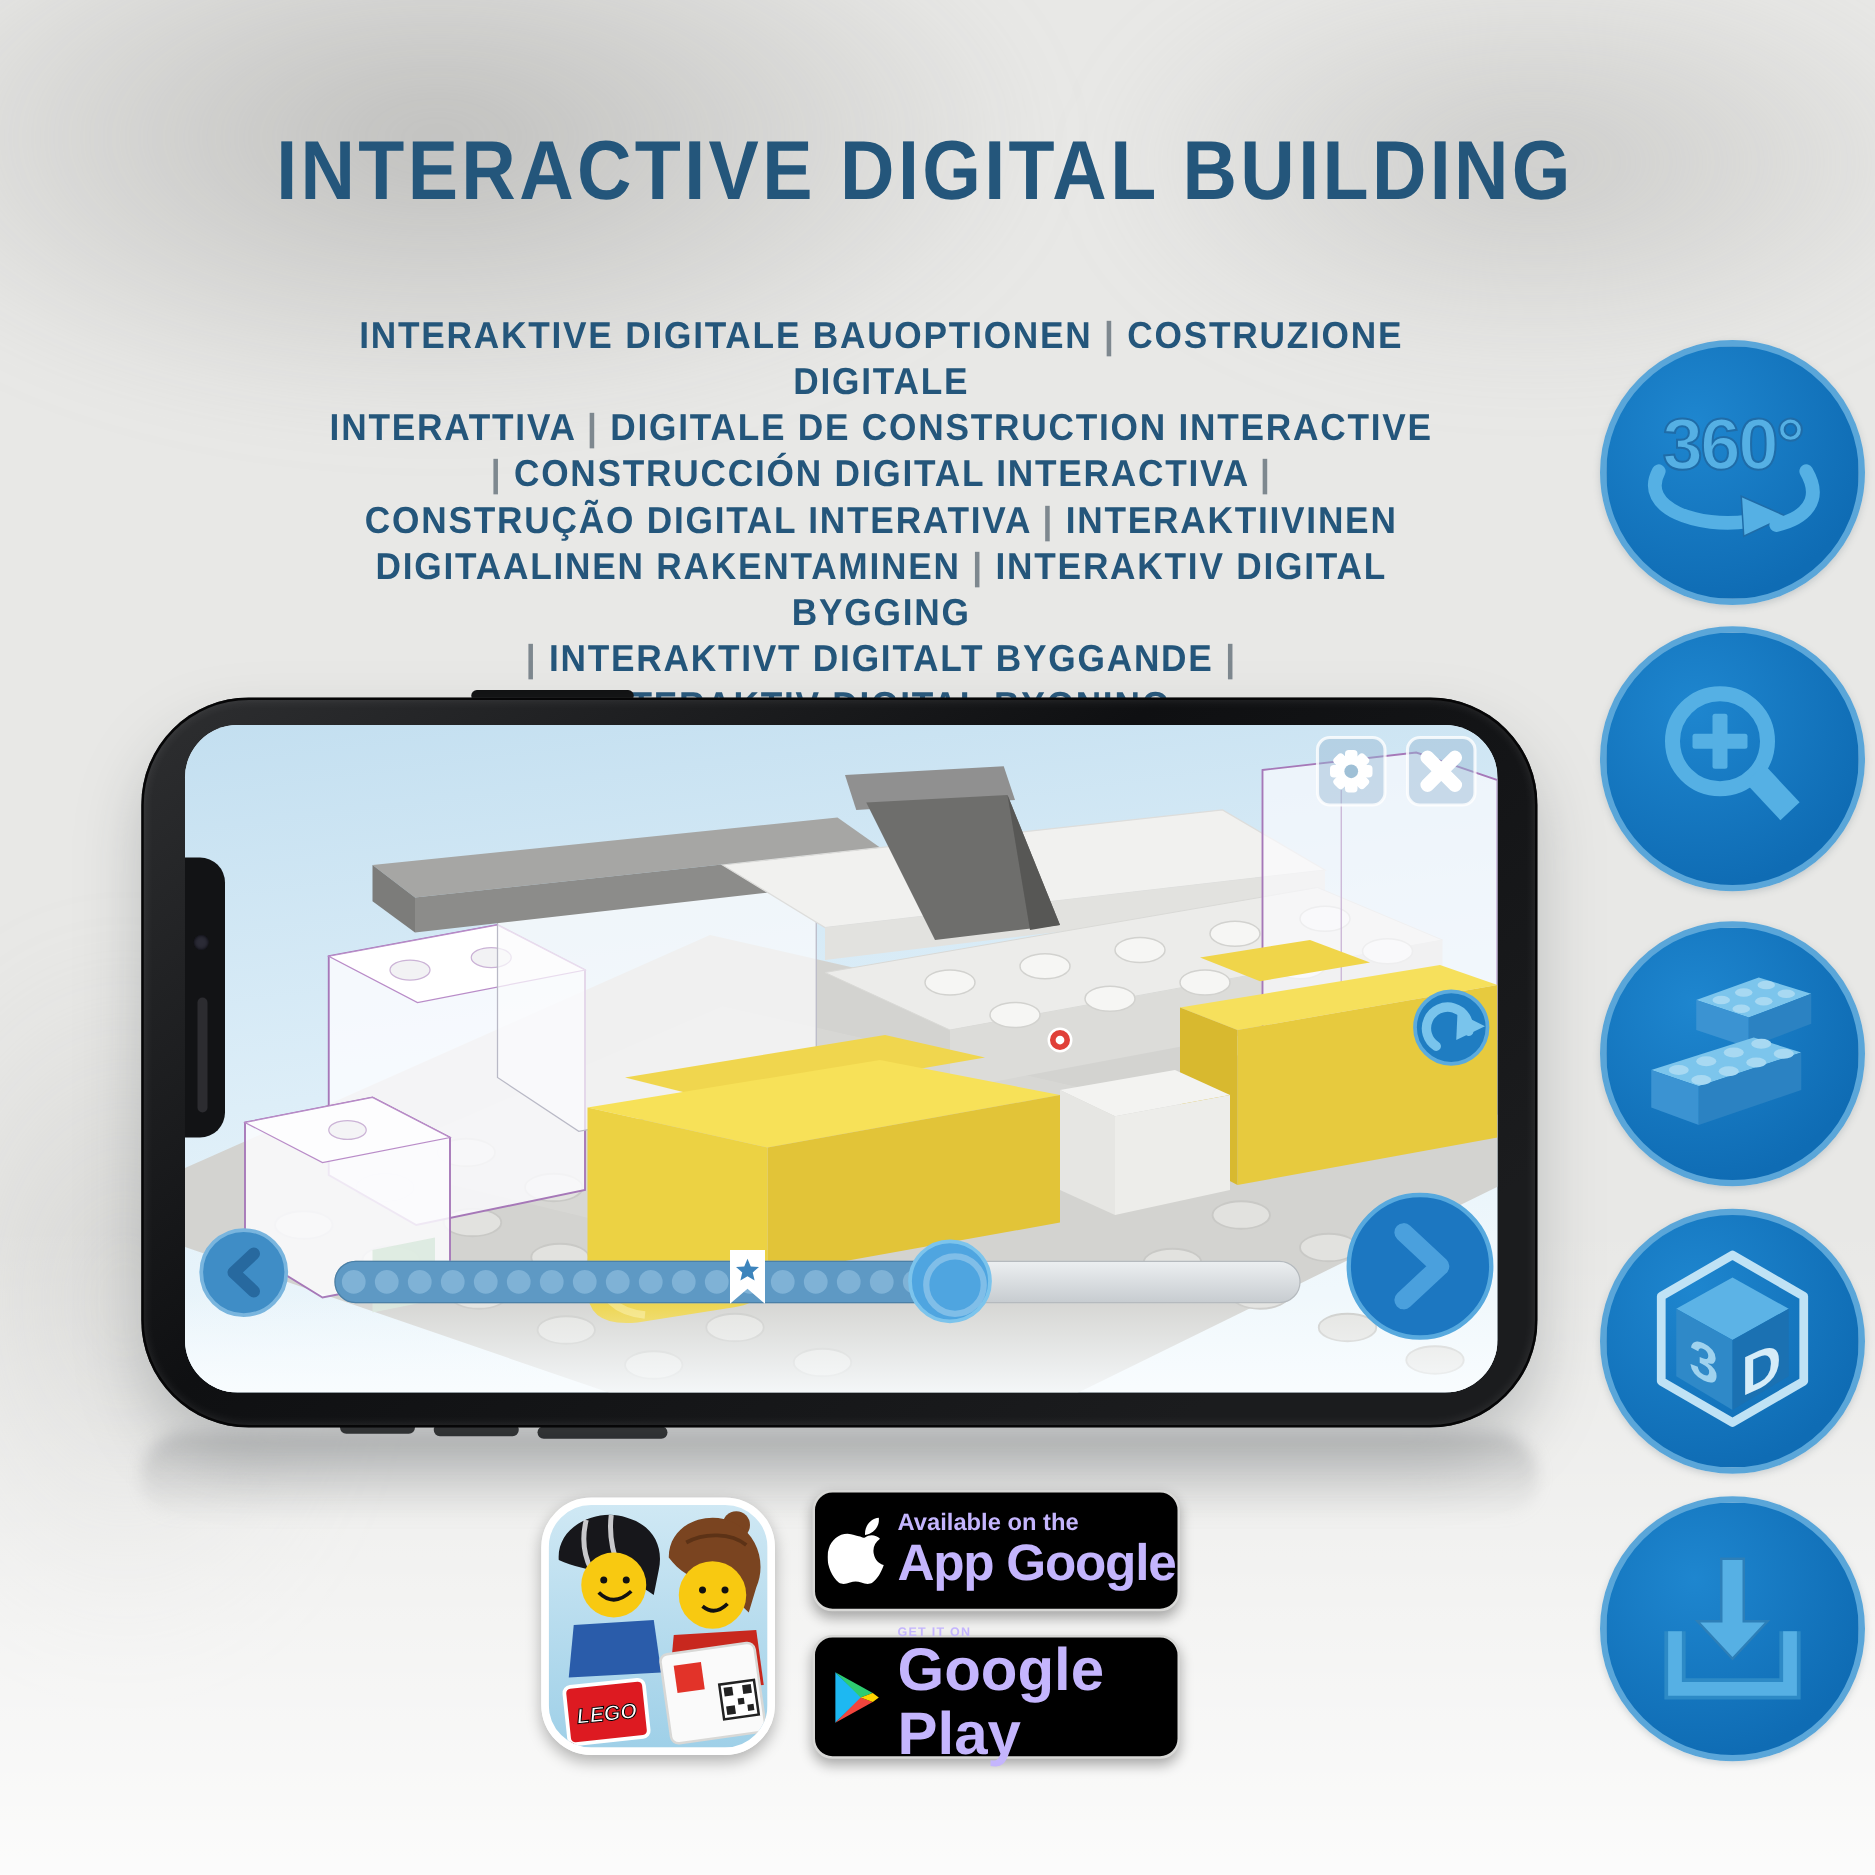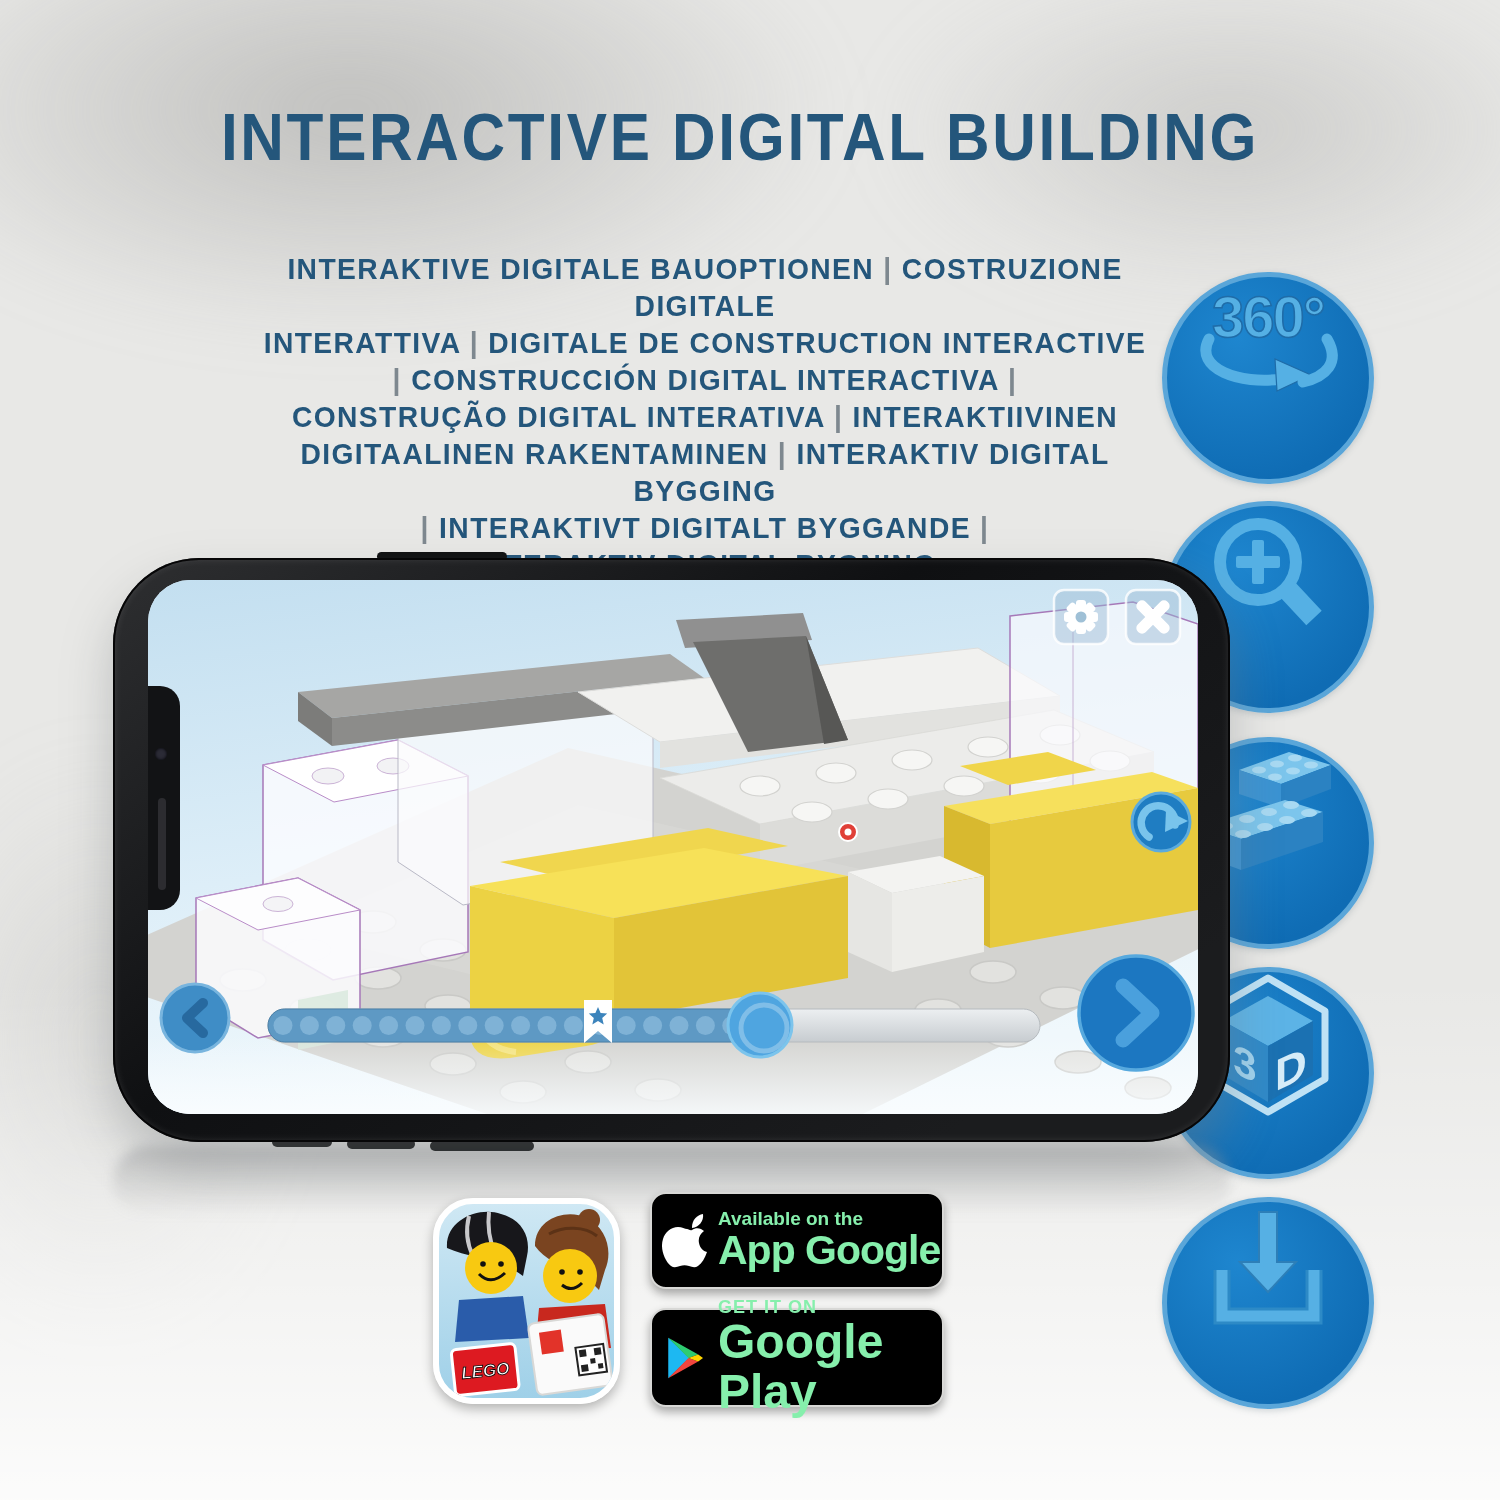--- a/index.html
+++ b/index.html
@@ -23,24 +23,24 @@
   }
   .subtitle{
     position:absolute;top:250px;left:205px;width:1000px;text-align:center;
     font-size:30px;font-weight:bold;line-height:37px;letter-spacing:1.5px;
     color:#24567b;transform:scaleX(.94);transform-origin:50% 0;
   }
   .subtitle .sep{color:#7e888f;font-weight:bold;}
 
   
   .feature-circle{
-    position:absolute;left:1162px;width:212px;height:212px;border-radius:50%;
+    position:absolute;left:1280px;width:212px;height:212px;border-radius:50%;
     background:radial-gradient(circle at 35% 30%, #1e86cf, #0f6cb4 75%);
     border:5px solid #5aa6d9;box-sizing:border-box;
-    display:flex;justify-content:center;
+    display:flex;align-items:center;justify-content:center;
     box-shadow:0 2px 6px rgba(90,110,125,.25);
   }
   .feature-circle svg{display:block;}
 
   
   .phone{
     position:absolute;left:113px;top:558px;width:1117px;height:584px;
     background:linear-gradient(145deg,#2e2f31,#0f1012 42%,#1b1c1e 85%);
     border-radius:86px;z-index:5;
     box-shadow:0 26px 50px rgba(120,125,128,.4), inset 0 0 0 2px #060607, inset 0 0 10px rgba(255,255,255,.16);
@@ -62,29 +62,29 @@
 
   
   .app-icon{
     position:absolute;left:433px;top:1198px;width:187px;height:206px;border-radius:40px;
     background:linear-gradient(#cfe8f4,#9fd0e8);border:6px solid #fff;box-sizing:border-box;
     overflow:hidden;box-shadow:0 5px 12px rgba(0,0,0,.28);z-index:6;
   }
   .store-badge{
     position:absolute;left:650px;width:294px;height:97px;border-radius:16px;background:#000;
     border:2px solid #d8d8d6;box-sizing:border-box;display:flex;align-items:center;
-    box-shadow:0 5px 10px rgba(0,0,0,.32);z-index:6;color:#86efac;
+    box-shadow:0 5px 10px rgba(0,0,0,.32);z-index:6;color:#c4b5fd;
   }
   .store-badge .logo{flex:0 0 66px;display:flex;align-items:center;justify-content:center;}
   .store-badge .txt{display:flex;flex-direction:column;justify-content:center;line-height:1.05;}
   .badge-appstore{top:1192px;}
   .badge-appstore .l1{font-size:19px;font-weight:bold;}
   .badge-appstore .l2{font-size:41px;font-weight:bold;letter-spacing:-1px;}
   .badge-gplay{top:1308px;height:99px;}
-  .badge-gplay .l1{font-size:18px;font-weight:bold;letter-spacing:1px;}
+  .badge-gplay .l1{font-size:10px;font-weight:bold;letter-spacing:1px;}
   .badge-gplay .l2{font-size:48px;font-weight:bold;letter-spacing:0;}
 </style>
 </head>
 <body>
 
 <div class="bg-shade s1"></div>
 <div class="bg-shade s2"></div>
 <div class="bg-shade s3"></div>
 <div class="bg-bottom"></div>
 

